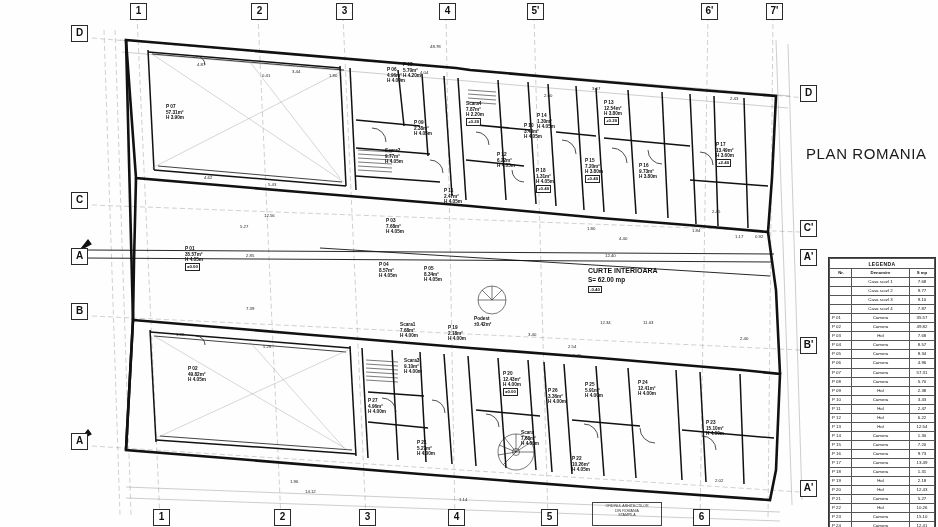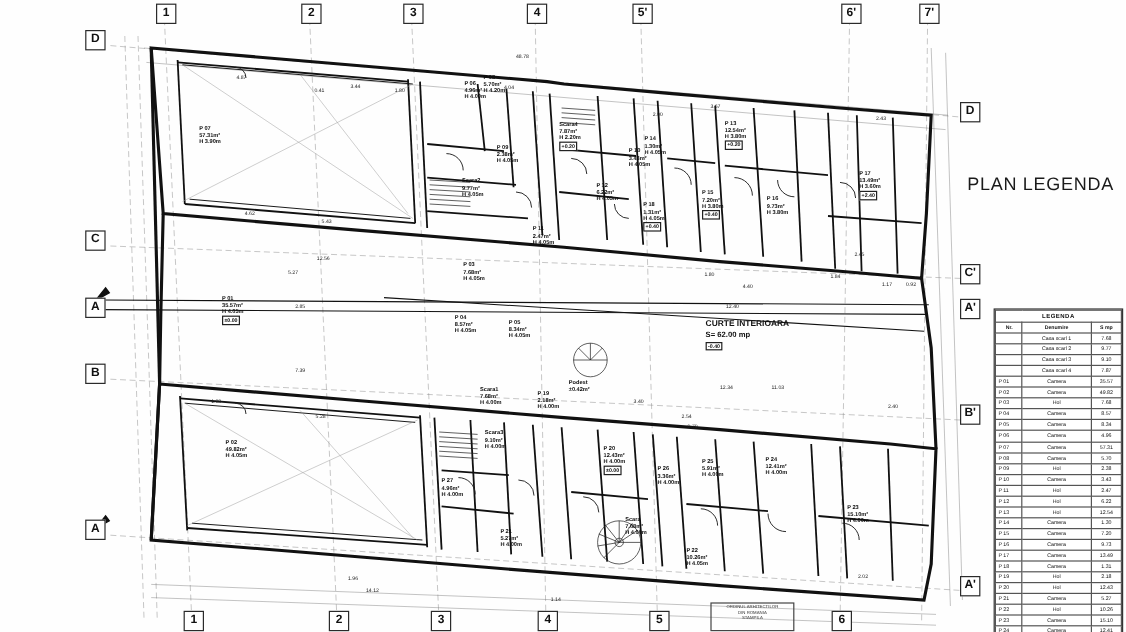--- a/index.html
+++ b/index.html
@@ -255,21 +255,21 @@
       <line x1="250" y1="62" x2="340" y2="178"></line>
       <line x1="250" y1="342" x2="344" y2="448"></line>
     </g>
 
     <g stroke="#111" stroke-width="1.2" fill="#111">
       <path d="M80,250 l8,-10 l3,4 z"></path>
       <path d="M80,440 l8,-10 l3,4 z"></path>
     </g>
   </svg>
 
-  <div id="plan-title">PLAN LEGENDA</div>
+  <div id="plan-title">PLAN ROMANIA</div>
 
   <div id="courtyard">
     <span>CURTE INTERIOARA</span><br>
     <span class="cy-s">S= 62.00 mp</span><br>
     <span class="elev">-0.40</span>
   </div>
 
   <div id="stamp">
     <div>ORDINUL ARHITECTILOR</div>
     <div>DIN ROMANIA</div>

